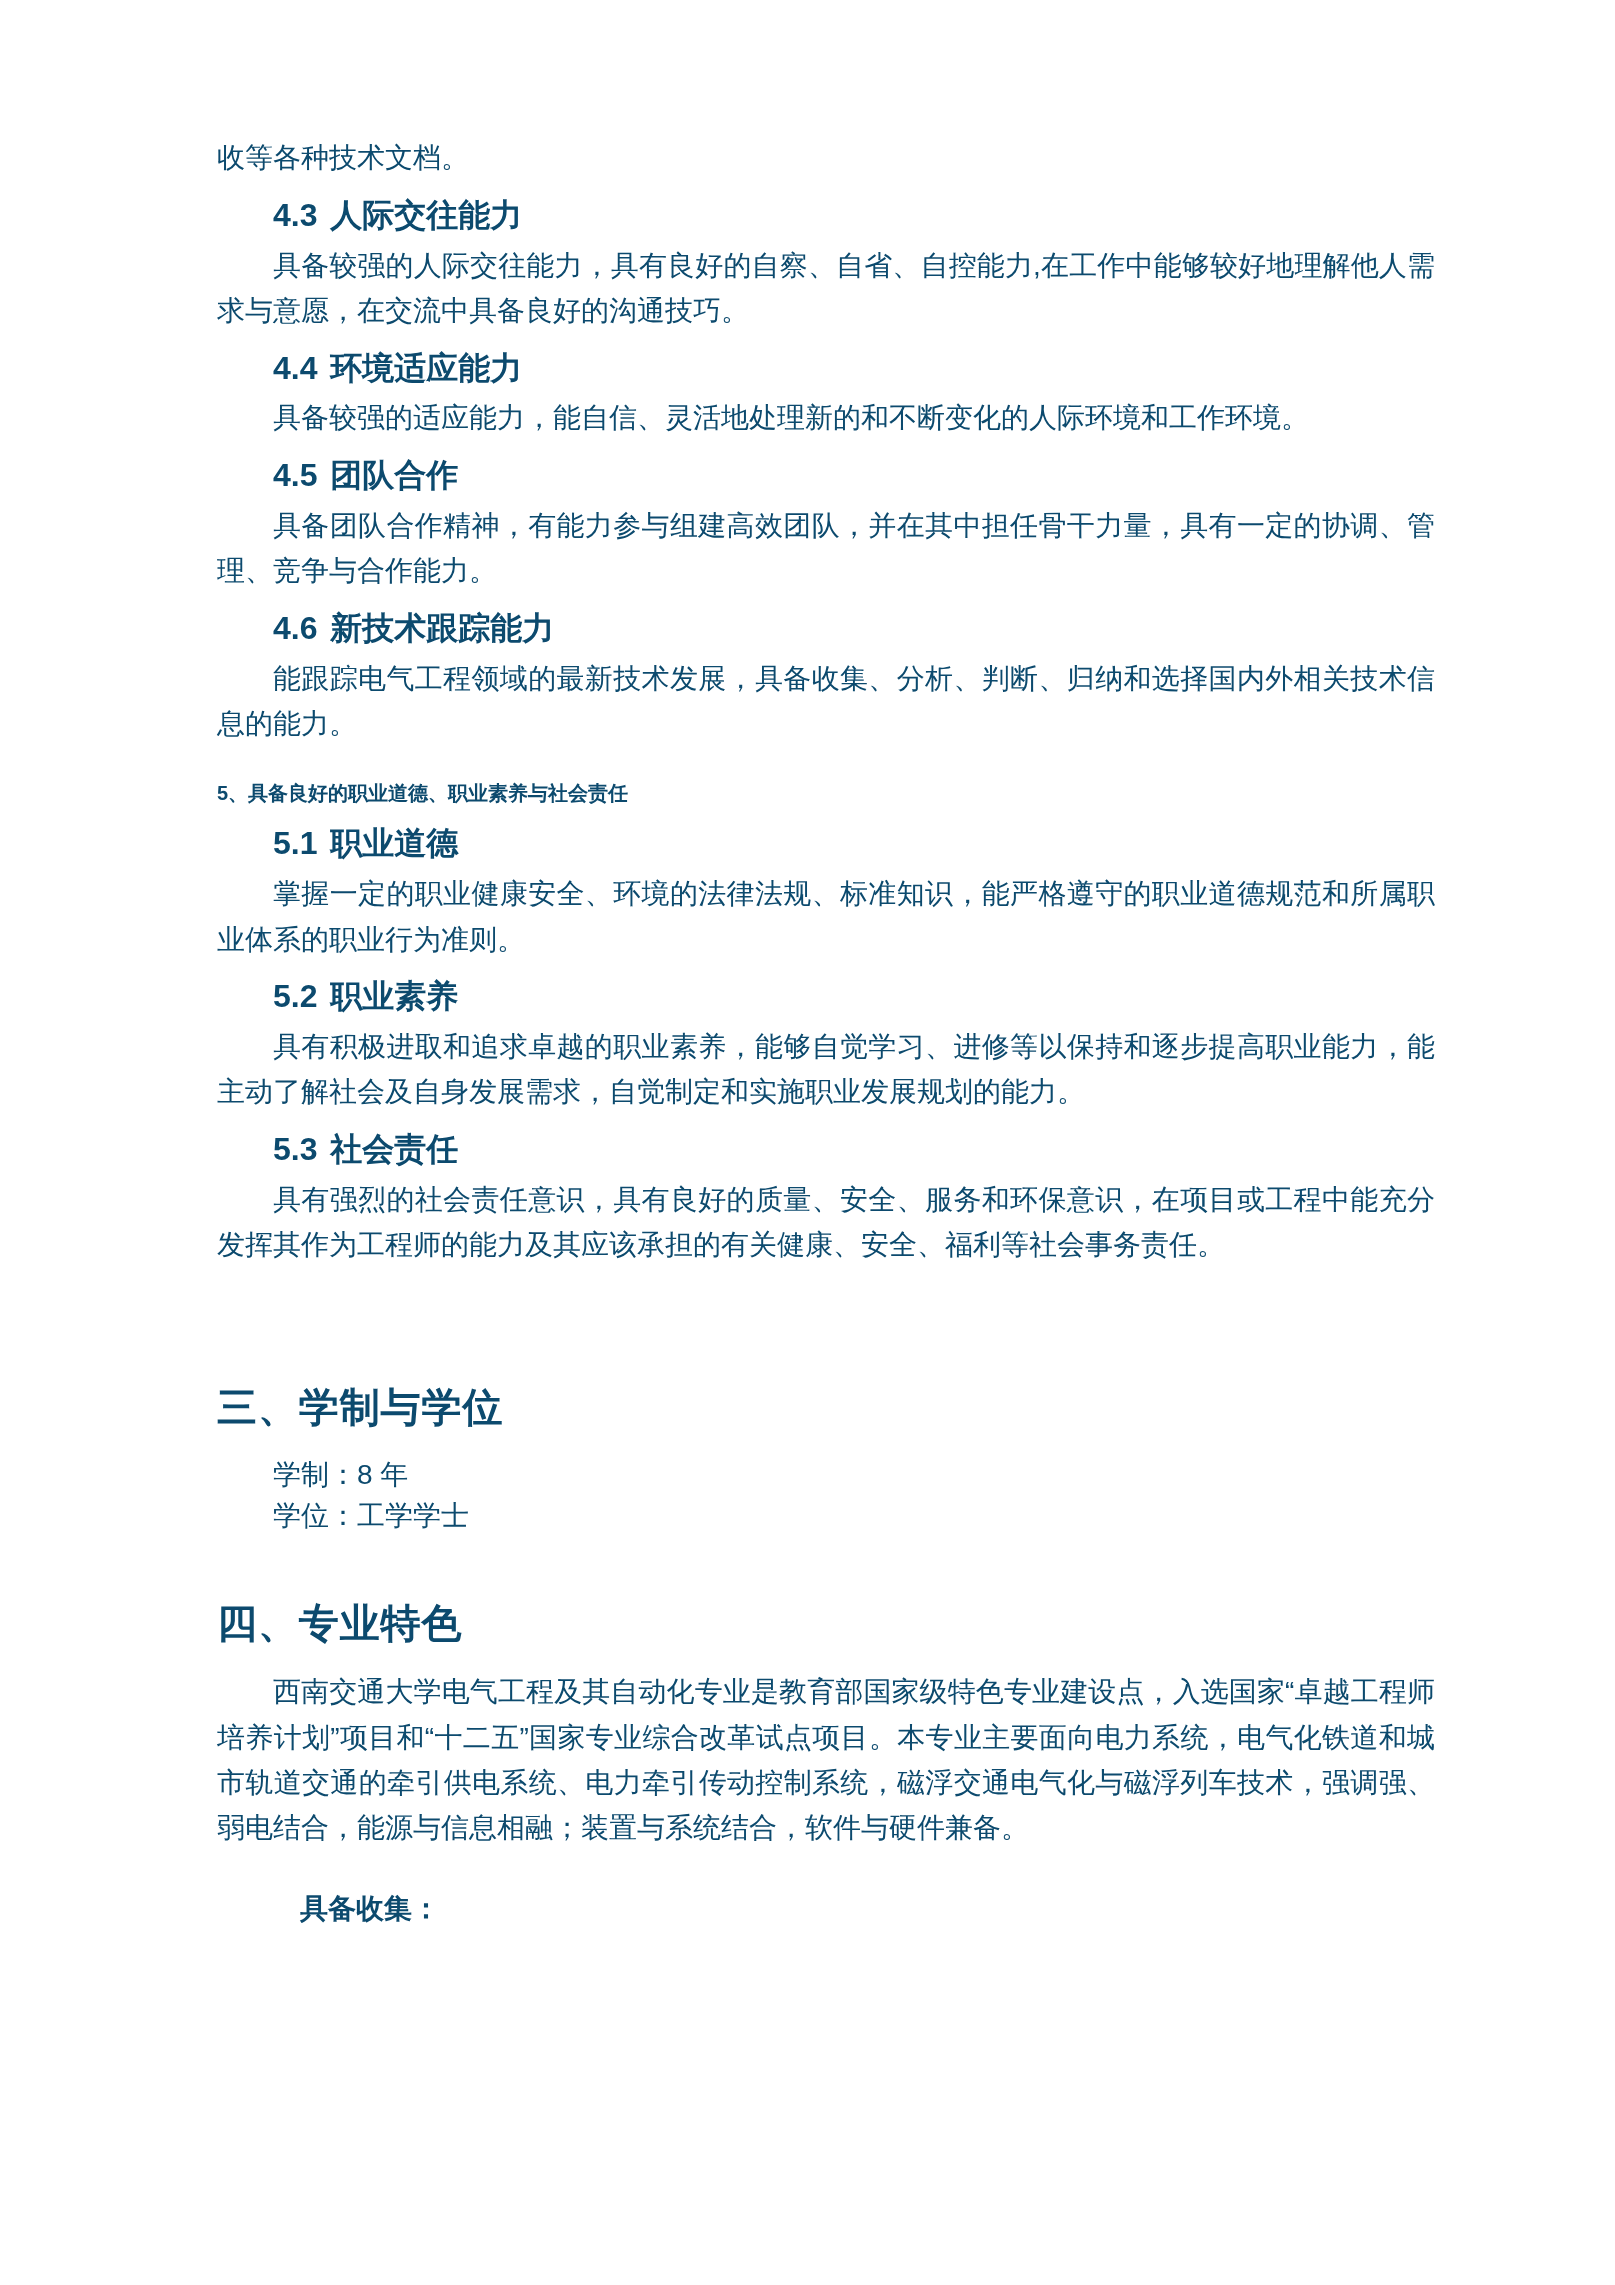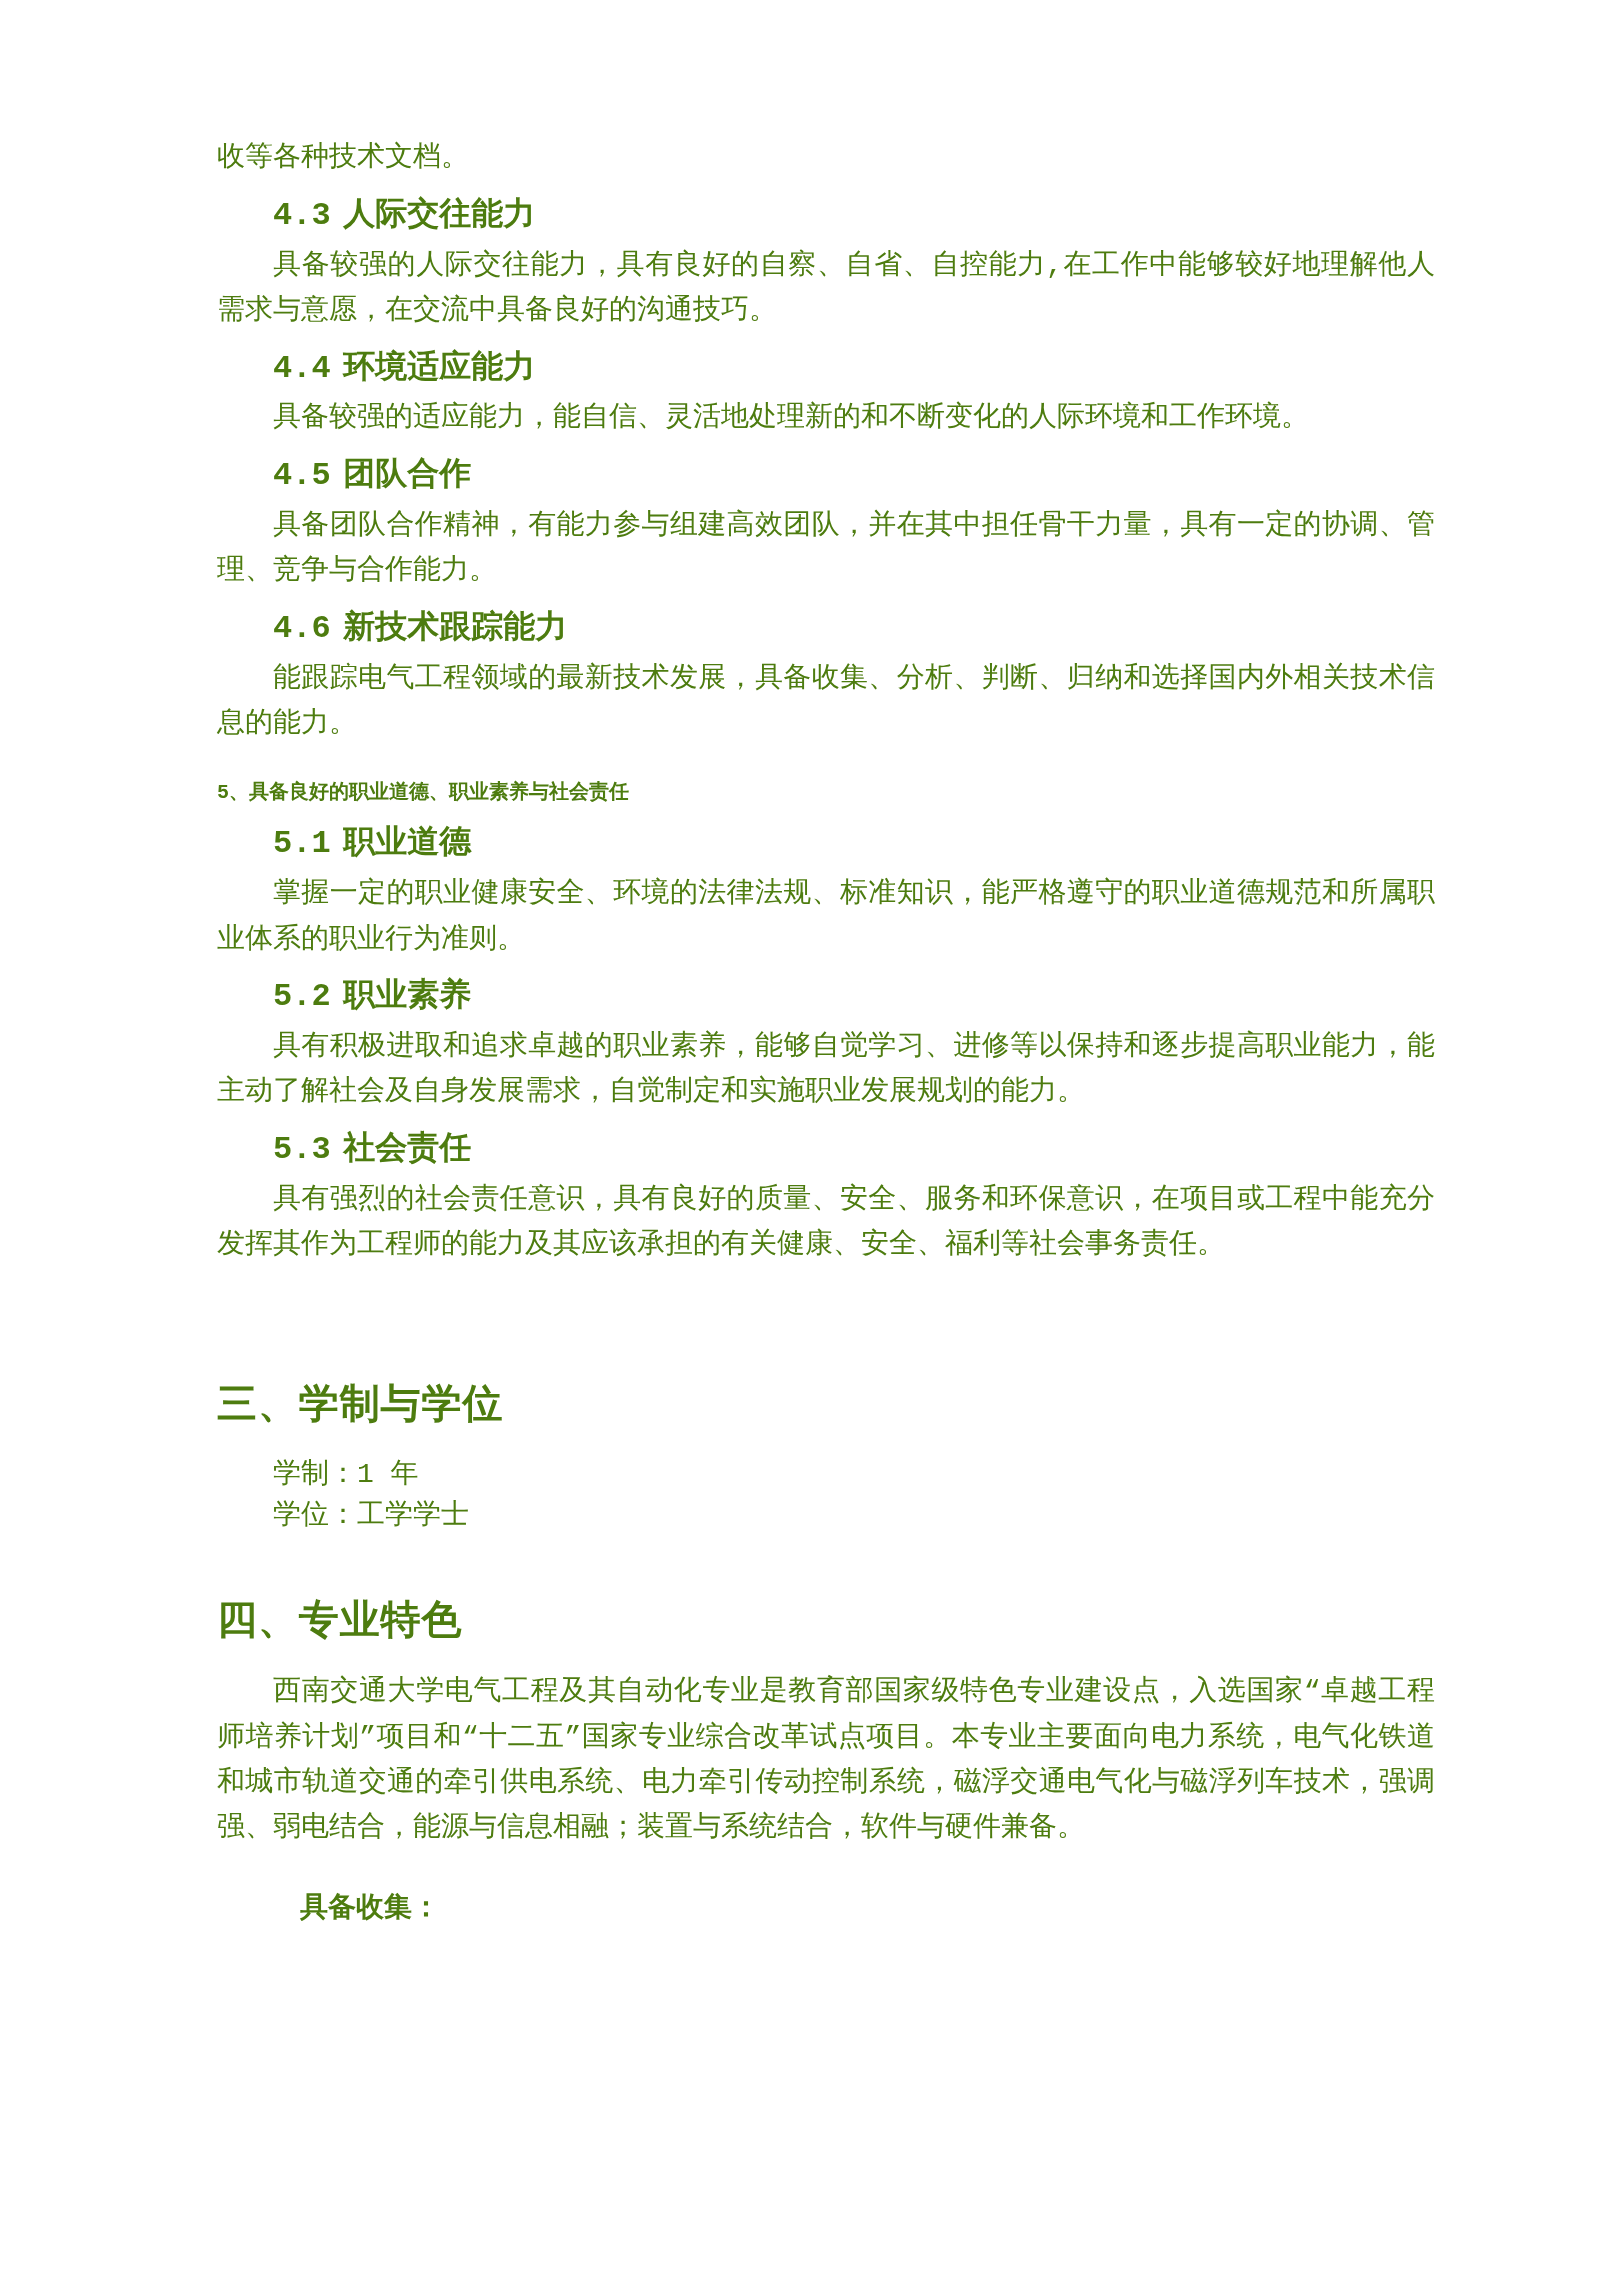--- a/index.html
+++ b/index.html
@@ -7,22 +7,22 @@
     padding: 0;
     background: #ffffff;
   }
   .page {
     width: 1616px;
     min-height: 2285px;
     background: #ffffff;
     position: relative;
     box-sizing: border-box;
     padding: 136px 181px 54px 217px;
-    font-family: Liberation Mono, monospace;
-    color: #4d7c0f;
+    font-family: Liberation Sans, sans-serif;
+    color: #0c4a6e;
   }
   .doc {
     font-size: 28px;
     line-height: 1.92;
   }
   
   .cont-line {
     font-size: 28px;
     line-height: 1.6;
     margin: 0 0 3.6px 0;
@@ -114,21 +114,21 @@
     <p class="body-par">具有积极进取和追求卓越的职业素养，能够自觉学习、进修等以保持和逐步提高职业能力，能主动了解社会及自身发展需求，自觉制定和实施职业发展规划的能力。</p>
 
     <h3 class="sub-head">
       <span class="num">5.3</span><span>社会责任</span>
     </h3>
     <p class="body-par">具有强烈的社会责任意识，具有良好的质量、安全、服务和环保意识，在项目或工程中能充分发挥其作为工程师的能力及其应该承担的有关健康、安全、福利等社会事务责任。</p>
 
     <div class="spacer-lg"></div>
 
     <h1 class="big-head">三、学制与学位</h1>
-    <p class="plain-line">学制：1 年</p>
+    <p class="plain-line">学制：8 年</p>
     <p class="plain-line">学位：工学学士</p>
 
     <h1 class="big-head">四、专业特色</h1>
     <p class="body-par">西南交通大学电气工程及其自动化专业是教育部国家级特色专业建设点，入选国家“卓越工程师培养计划”项目和“十二五”国家专业综合改革试点项目。本专业主要面向电力系统，电气化铁道和城市轨道交通的牵引供电系统、电力牵引传动控制系统，磁浮交通电气化与磁浮列车技术，强调强、弱电结合，能源与信息相融；装置与系统结合，软件与硬件兼备。</p>
 
     <h3 class="sub-head-indent">具备收集：</h3>
 
   </div>
 </div>
 

